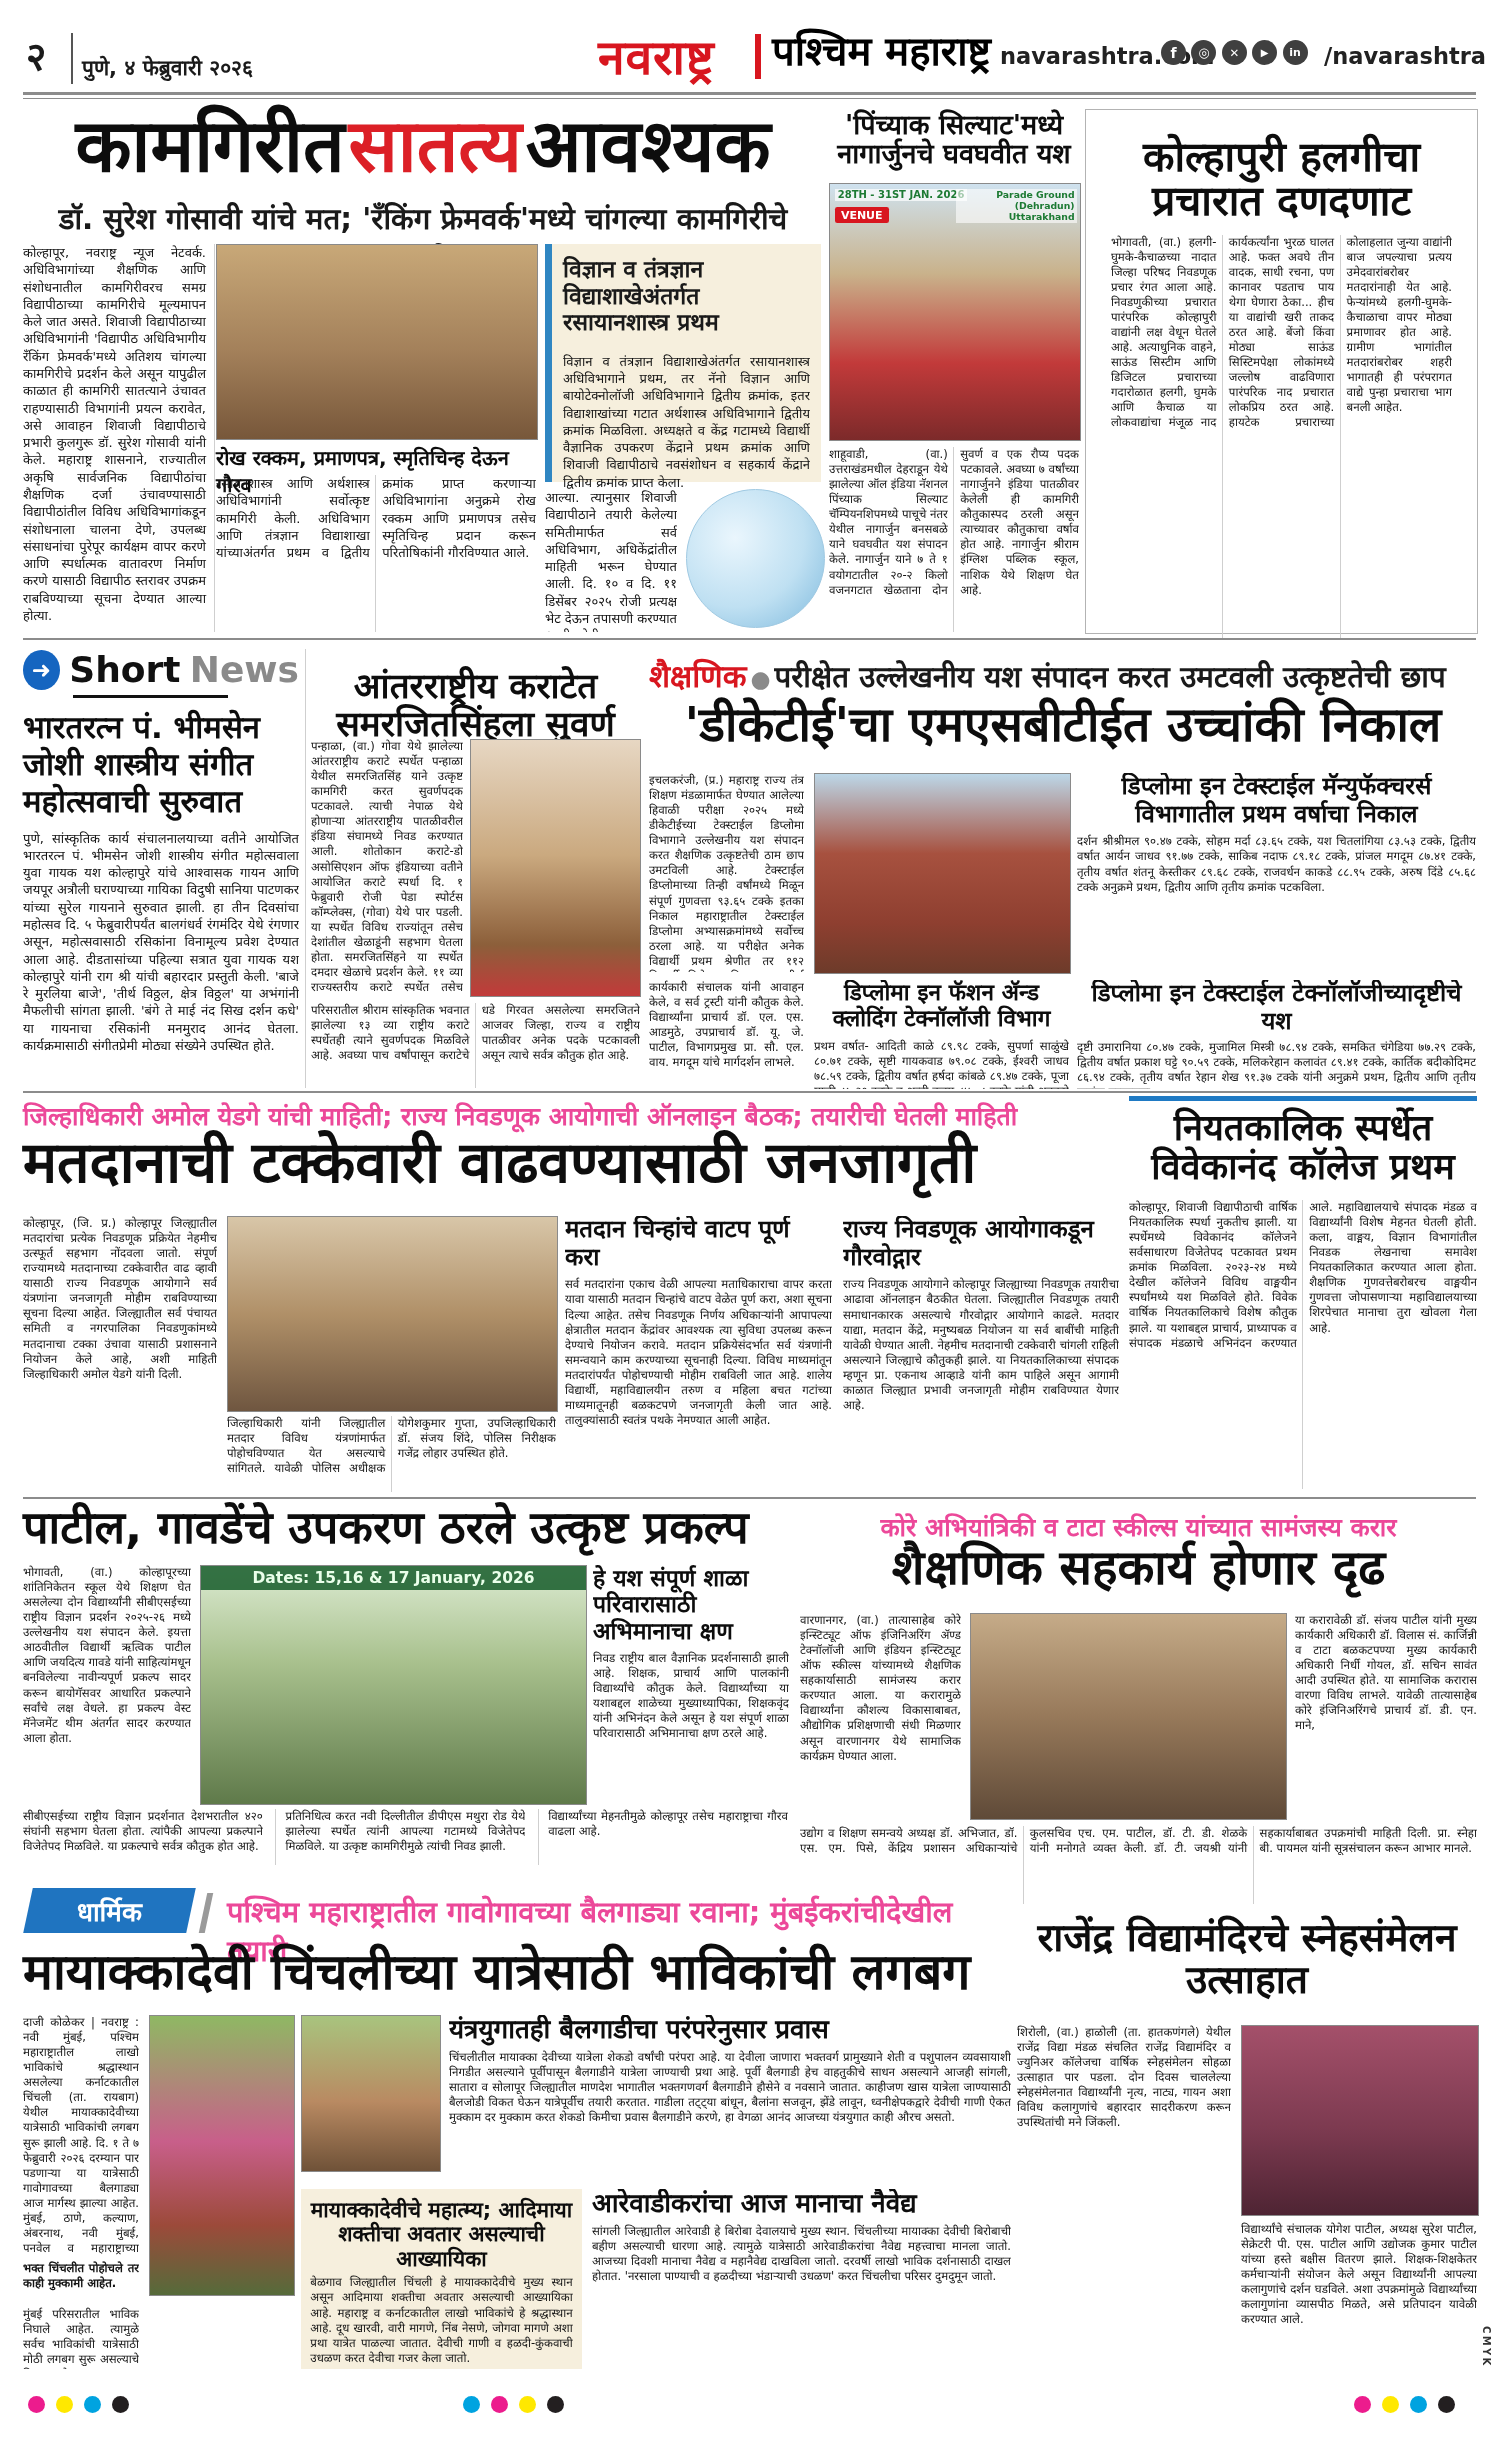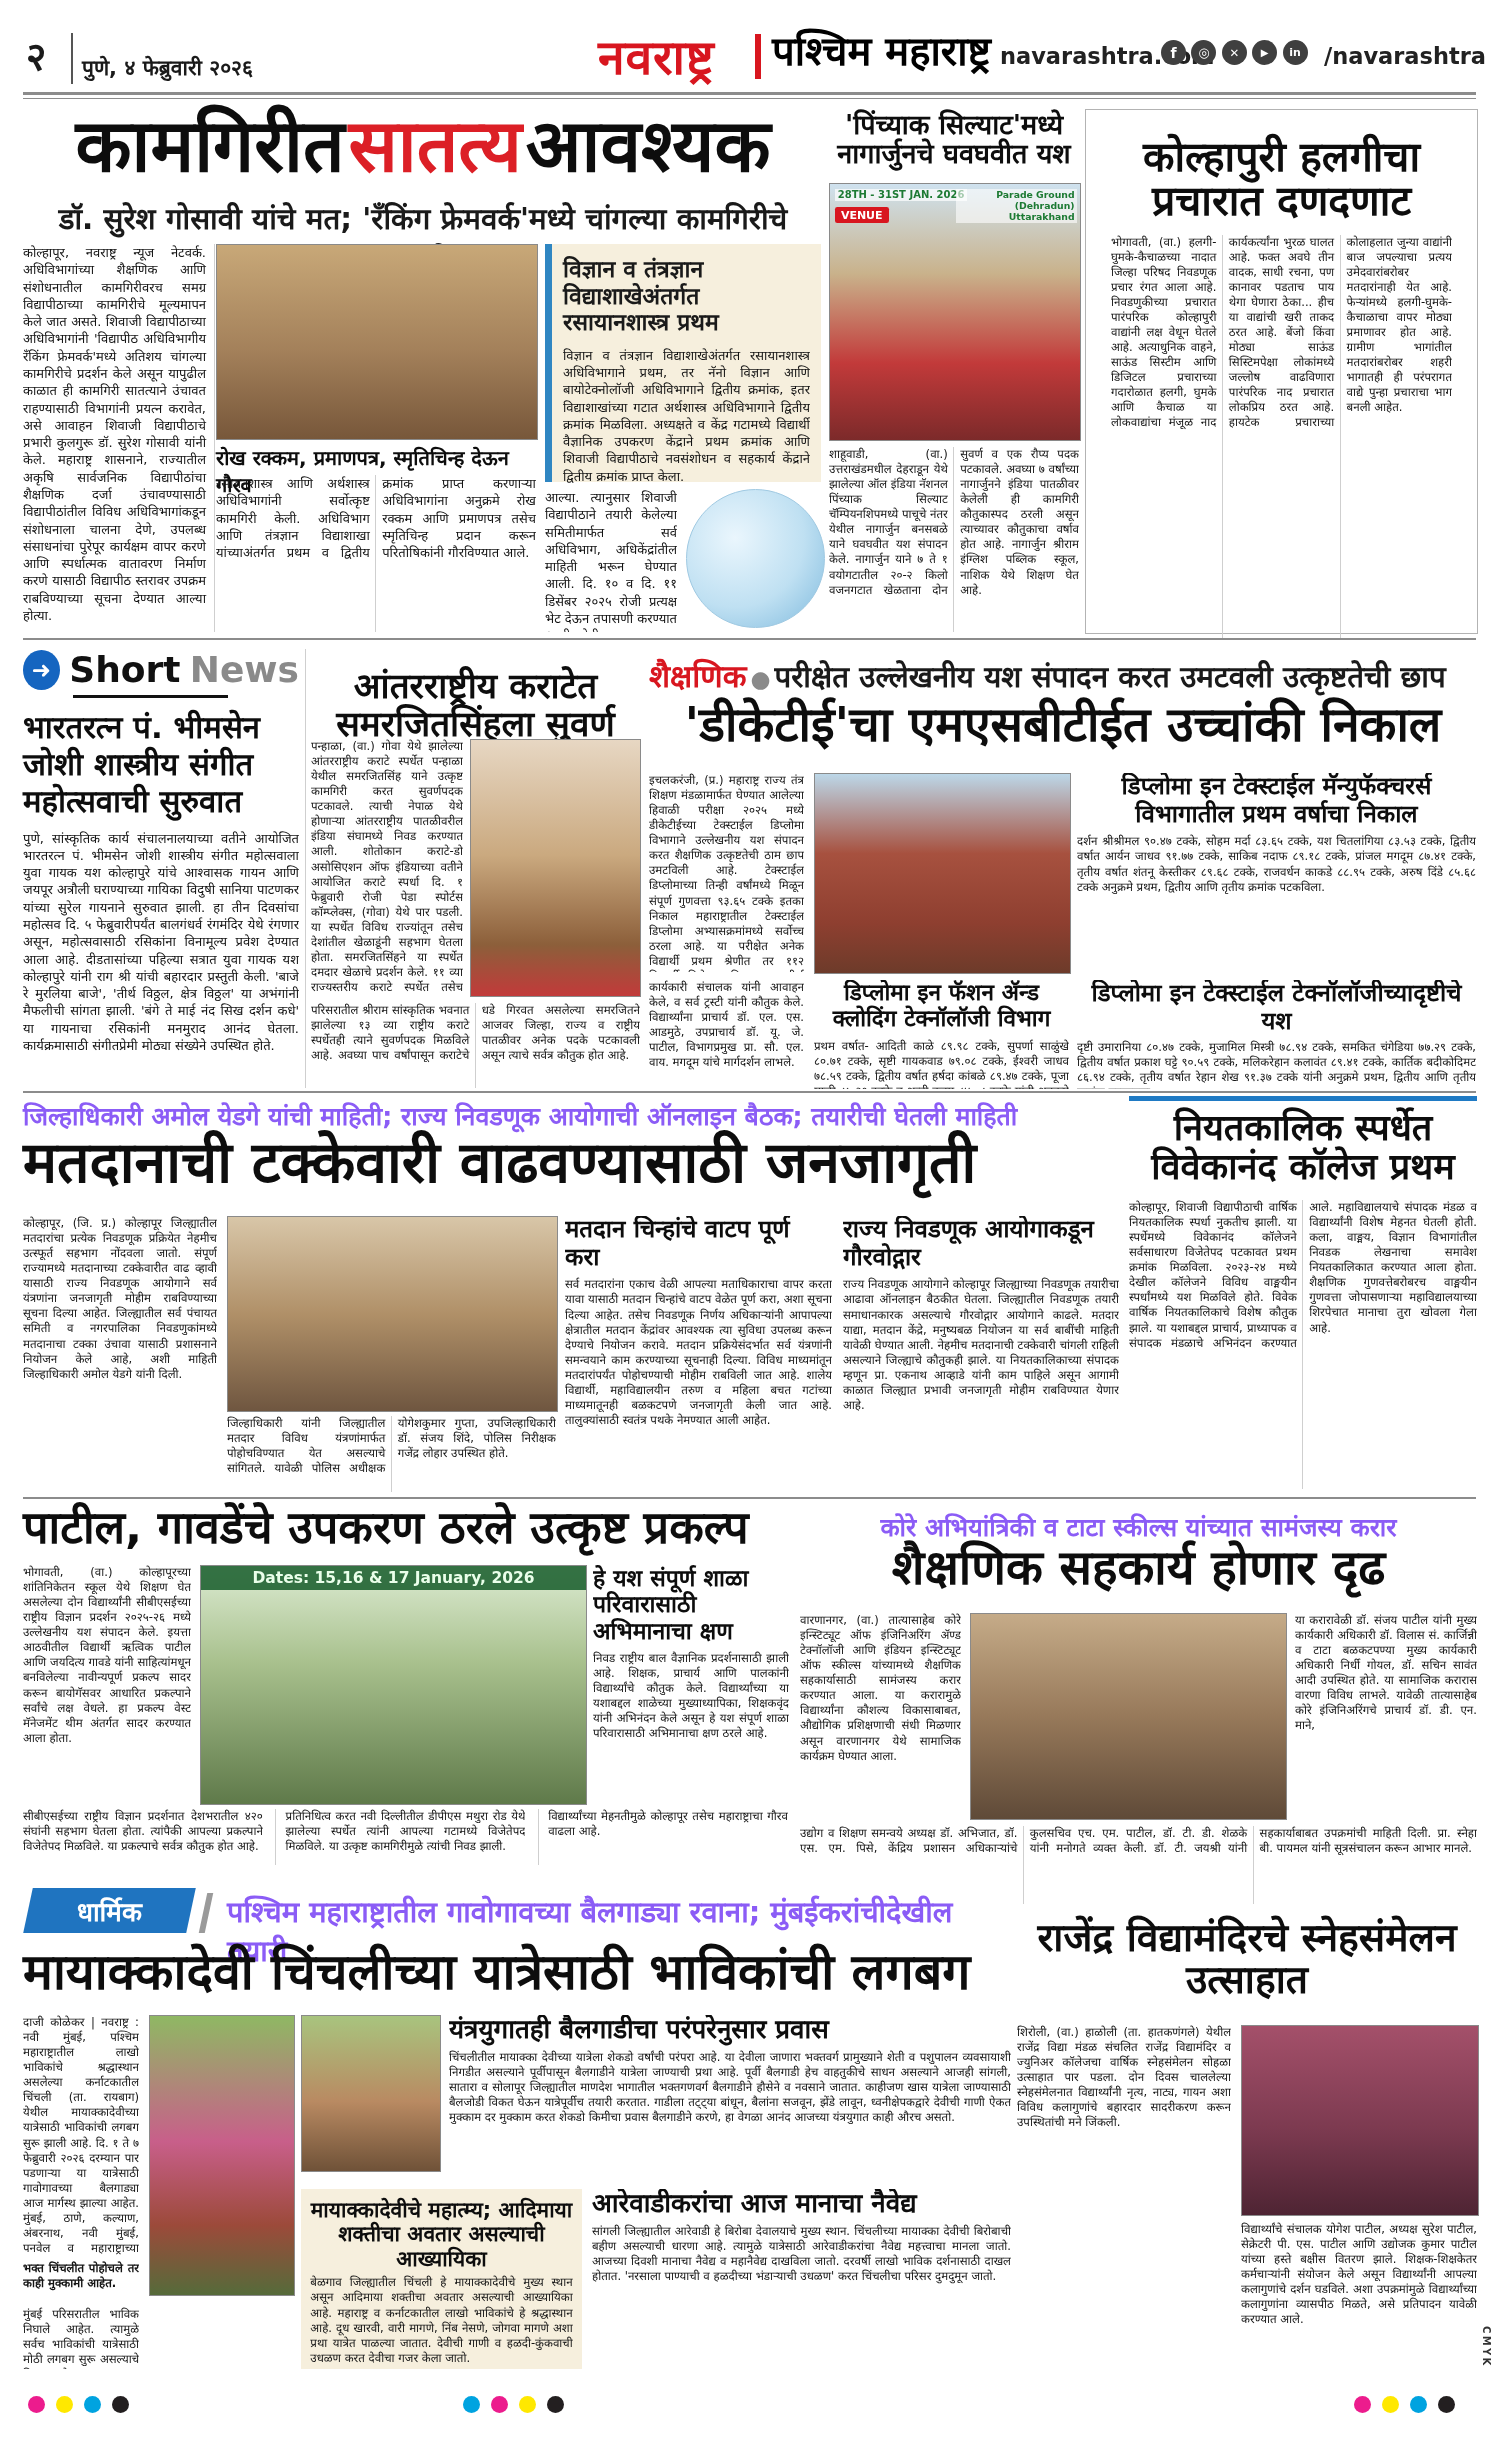--- a/index.html
+++ b/index.html
@@ -9,21 +9,21 @@
   .ctr{text-align:center;}
   .body-txt{font-size:13px;line-height:1.33;text-align:justify;color:#141414;overflow:hidden;}
   .small-txt{font-size:11.6px;line-height:1.3;text-align:justify;color:#141414;overflow:hidden;}
   .cols2{column-count:2;column-gap:12.4px;column-rule:0.8px solid #cfcfcf;}
   .cols3{column-count:3;column-gap:12.4px;column-rule:0.8px solid #cfcfcf;}
   .photo{border:0.8px solid #8a8a8a;overflow:hidden;position:absolute;}
   .hl{font-weight:bold;color:#0d0d0d;line-height:1.08;}
   .red{color:#dc1f26;}
   .rule{position:absolute;background:#8c8c8c;}
   .subhead-sm{font-weight:bold;font-size:22.5px;line-height:1.15;color:#0d0d0d;}
-  .kicker{font-weight:bold;color:#8b5cf6;}
+  .kicker{font-weight:bold;color:#ec4899;}
   .caption-bold{font-weight:bold;color:#0d0d0d;}
   .icon-circle{display:inline-flex;align-items:center;justify-content:center;border-radius:50%;background:#3f3f3f;color:#fff;}
   .infobox{background:#f6efdd;border-left:7px solid #2f86c2;padding:12.4px 11px;box-sizing:border-box;}
   .tag-blue{background:#1f74c0;color:#fff;font-weight:bold;display:flex;align-items:center;justify-content:center;transform:skewX(-12deg);}
   .banner{position:absolute;left:0;right:0;top:0;background:rgba(22,92,42,.85);color:#eaffea;font-weight:bold;text-align:center;}
   .dot{position:absolute;width:17px;height:17px;border-radius:50%;}
   .boxed{border:1.6px solid #b3b3b3;box-sizing:border-box;}
 </style>
 </head>
 <body>
@@ -58,21 +58,21 @@
   </div>
   <div class="abs ctr bold" style="left:23px;top:197px;width:800px;font-size:29.5px;">डॉ. सुरेश गोसावी यांचे मत; 'रॅंकिंग फ्रेमवर्क'मध्ये चांगल्या कामगिरीचे प्रदर्शन</div>
 
   <div class="abs body-txt" style="left:23px;top:244px;width:183px;height:388px;border-right:0.8px solid #cfcfcf;padding-right:7.8px;">कोल्हापूर, नवराष्ट्र न्यूज नेटवर्क. अधिविभागांच्या शैक्षणिक आणि संशोधनातील कामगिरीवरच समग्र विद्यापीठाच्या कामगिरीचे मूल्यमापन केले जात असते. शिवाजी विद्यापीठाच्या अधिविभागांनी 'विद्यापीठ अधिविभागीय रॅंकिंग फ्रेमवर्क'मध्ये अतिशय चांगल्या कामगिरीचे प्रदर्शन केले असून यापुढील काळात ही कामगिरी सातत्याने उंचावत राहण्यासाठी विभागांनी प्रयत्न करावेत, असे आवाहन शिवाजी विद्यापीठाचे प्रभारी कुलगुरू डॉ. सुरेश गोसावी यांनी केले. महाराष्ट्र शासनाने, राज्यातील अकृषि सार्वजनिक विद्यापीठांचा शैक्षणिक दर्जा उंचावण्यासाठी विद्यापीठांतील विविध अधिविभागांकडून संशोधनाला चालना देणे, उपलब्ध संसाधनांचा पुरेपूर कार्यक्षम वापर करणे आणि स्पर्धात्मक वातावरण निर्माण करणे यासाठी विद्यापीठ स्तरावर उपक्रम राबविण्याच्या सूचना देण्यात आल्या होत्या.</div>
 
   <div class="photo" style="left:216px;top:244px;width:320px;height:194px;background:linear-gradient(180deg,#c8a878 0%,#a3805a 55%,#77573a 100%);"></div>
   <div class="abs caption-bold" style="left:216px;top:444px;width:320px;font-size:20px;">रोख रक्कम, प्रमाणपत्र, स्मृतिचिन्ह देऊन गौरव</div>
   <div class="abs body-txt cols2" style="left:216px;top:475px;width:320px;height:157px;">रसायनशास्त्र आणि अर्थशास्त्र अधिविभागांनी सर्वोत्कृष्ट कामगिरी केली. अधिविभाग आणि तंत्रज्ञान विद्याशाखा यांच्याअंतर्गत प्रथम व द्वितीय क्रमांक प्राप्त करणाऱ्या अधिविभागांना अनुक्रमे रोख रक्कम आणि प्रमाणपत्र तसेच स्मृतिचिन्ह प्रदान करून परितोषिकांनी गौरविण्यात आले.</div>
 
   <div class="abs infobox" style="left:545px;top:244px;width:276px;height:238px;">
-    <div class="bold" style="font-size:23px;line-height:1.15;margin-bottom:11px;">विज्ञान व तंत्रज्ञान विद्याशाखेअंतर्गत रसायानशास्त्र प्रथम</div>
+    <div class="bold" style="font-size:23px;line-height:1.15;margin-bottom:17px;">विज्ञान व तंत्रज्ञान विद्याशाखेअंतर्गत रसायानशास्त्र प्रथम</div>
     <div class="body-txt" style="height:155px;">विज्ञान व तंत्रज्ञान विद्याशाखेअंतर्गत रसायानशास्त्र अधिविभागाने प्रथम, तर नॅनो विज्ञान आणि बायोटेक्नोलॉजी अधिविभागाने द्वितीय क्रमांक, इतर विद्याशाखांच्या गटात अर्थशास्त्र अधिविभागाने द्वितीय क्रमांक मिळविला. अध्यक्षते व केंद्र गटामध्ये विद्यार्थी वैज्ञानिक उपकरण केंद्राने प्रथम क्रमांक आणि शिवाजी विद्यापीठाचे नवसंशोधन व सहकार्य केंद्राने द्वितीय क्रमांक प्राप्त केला.</div>
   </div>
   <div class="abs body-txt" style="left:545px;top:489px;width:132px;height:143px;">आल्या. त्यानुसार शिवाजी विद्यापीठाने तयारी केलेल्या समितीमार्फत सर्व अधिविभाग, अधिकेंद्रांतील माहिती भरून घेण्यात आली. दि. १० व दि. ११ डिसेंबर २०२५ रोजी प्रत्यक्ष भेट देऊन तपासणी करण्यात आली होती. या उपक्रमाचा निकाल जाहीर करण्यात आला.</div>
   <div class="abs" style="left:686px;top:489px;width:137px;height:137px;border-radius:50%;background:radial-gradient(circle at 35% 35%,#eaf6fd 0%,#bfe0f2 55%,#7db9dd 100%);border:1.6px solid #9fc9e2;"></div>
 
   <div class="abs ctr hl" style="left:829px;top:110px;width:250px;font-size:27px;">'पिंच्याक सिल्याट'मध्ये नागार्जुनचे घवघवीत यश</div>
   <div class="photo" style="left:829px;top:183px;width:250px;height:256px;background:linear-gradient(180deg,#cfe2ef 0%,#c9b28b 35%,#c23a3a 70%,#7c2a2a 100%);">
     <span style="position:absolute;left:4.7px;top:4.7px;color:#1c7a33;font-weight:bold;font-size:10px;background:rgba(255,255,255,.7);padding:0.8px 3.1px;">28TH - 31ST JAN. 2026</span>
     <span style="position:absolute;left:4.7px;top:23px;color:#fff;font-weight:bold;font-size:11px;background:#d8161f;padding:1.6px 6.2px;border-radius:2.3px;">VENUE</span>
     <span style="position:absolute;right:3.1px;top:4.7px;color:#1c7a33;font-weight:bold;font-size:9.3px;max-width:116px;text-align:right;background:rgba(255,255,255,.6);padding:0.8px 2.3px;">Parade Ground (Dehradun) Uttarakhand</span>

